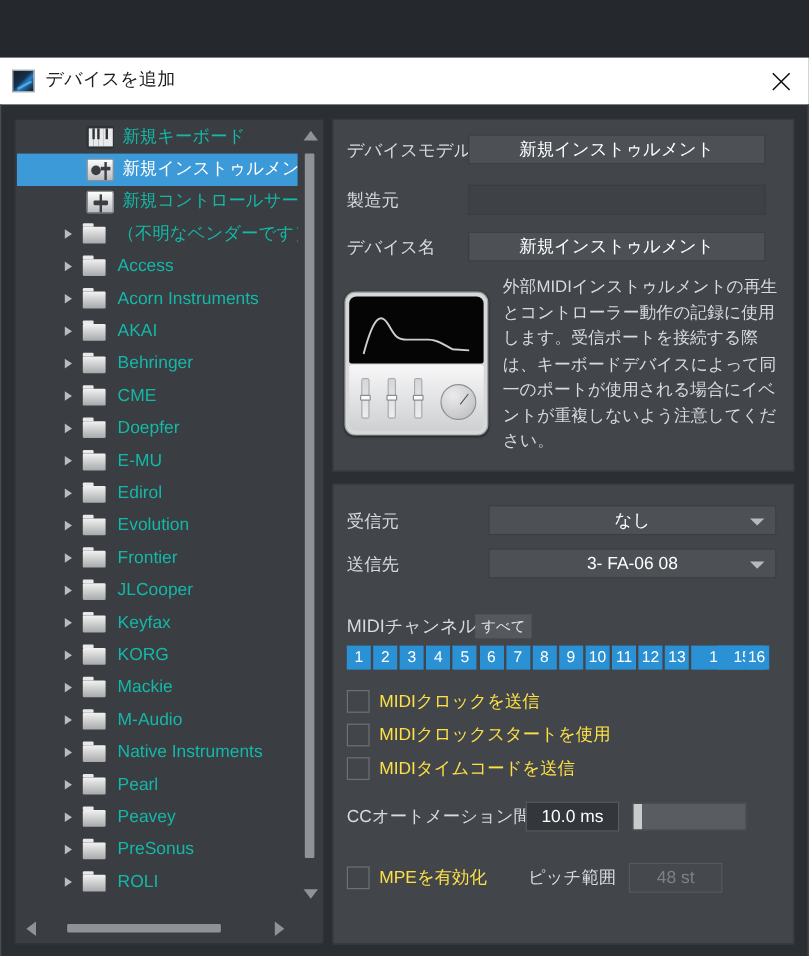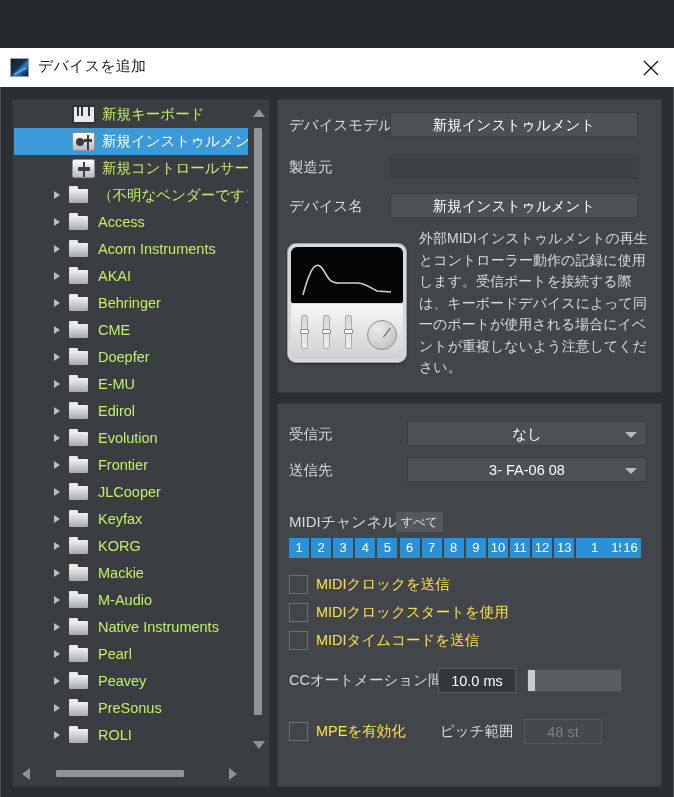--- a/index.html
+++ b/index.html
@@ -28,21 +28,21 @@
     background:#3a3d42;border:1px solid #303338;box-sizing:border-box;}
   .tree-clip{position:absolute;left:1px;top:1px;width:236px;height:660px;overflow:hidden;}
   .row{position:relative;height:27px;line-height:27px;white-space:nowrap;}
   .row.sel{background:#3c9ad8;}
   .row .arrow{position:absolute;left:40px;top:9px;width:0;height:0;
     border-left:6px solid #b9bcc0;border-top:4px solid transparent;border-bottom:4px solid transparent;}
   .row .ficon{position:absolute;left:55px;top:7px;width:19px;height:14px;
     background:linear-gradient(#f2f2f2,#a8a9ab);border-radius:1px;}
   .row .ficon:before{content:"";position:absolute;left:0;top:-3px;width:9px;height:3px;
     background:#e9e9e9;border-radius:1px 1px 0 0;}
-  .row .lbl{position:absolute;left:84px;top:0;font-size:14.5px;color:#bef264;}
+  .row .lbl{position:absolute;left:84px;top:0;font-size:14.5px;color:#14b8a6;}
   .row.top .lbl{left:88px;}
   .row.sel .lbl{color:#ffffff;}
 
   
   .dicon{position:absolute;left:58px;top:4px;width:23px;height:19px;border-radius:2px;}
   .ic-keyboard{background:#2f3237;}
   .ic-keyboard .wk{position:absolute;top:2px;width:4px;height:15px;background:#e9eaec;}
   .ic-keyboard .bk{position:absolute;top:2px;width:2px;height:9px;background:#2f3237;}
   .ic-inst{background:linear-gradient(#fdfdfd,#b9bbbe);border:1px solid #8d9094;box-sizing:border-box;}
   .ic-inst .knob{position:absolute;left:3px;top:5px;width:8px;height:8px;border-radius:50%;background:#3a3d42;}

